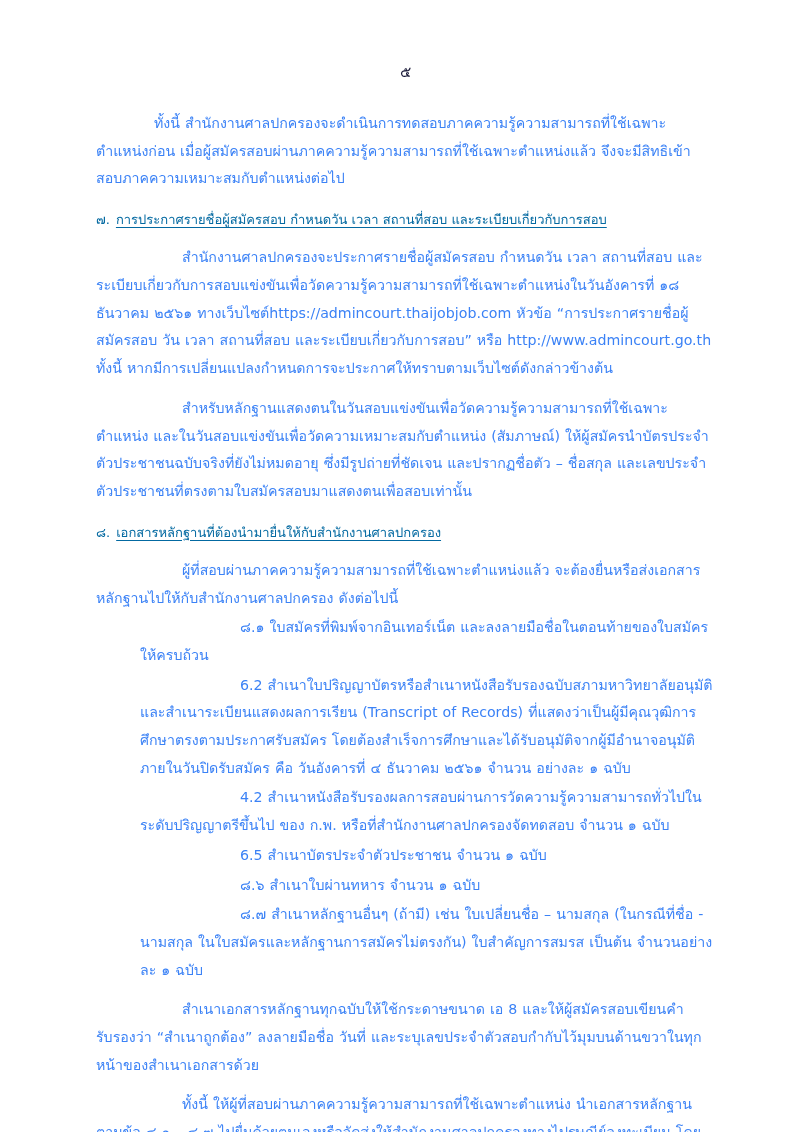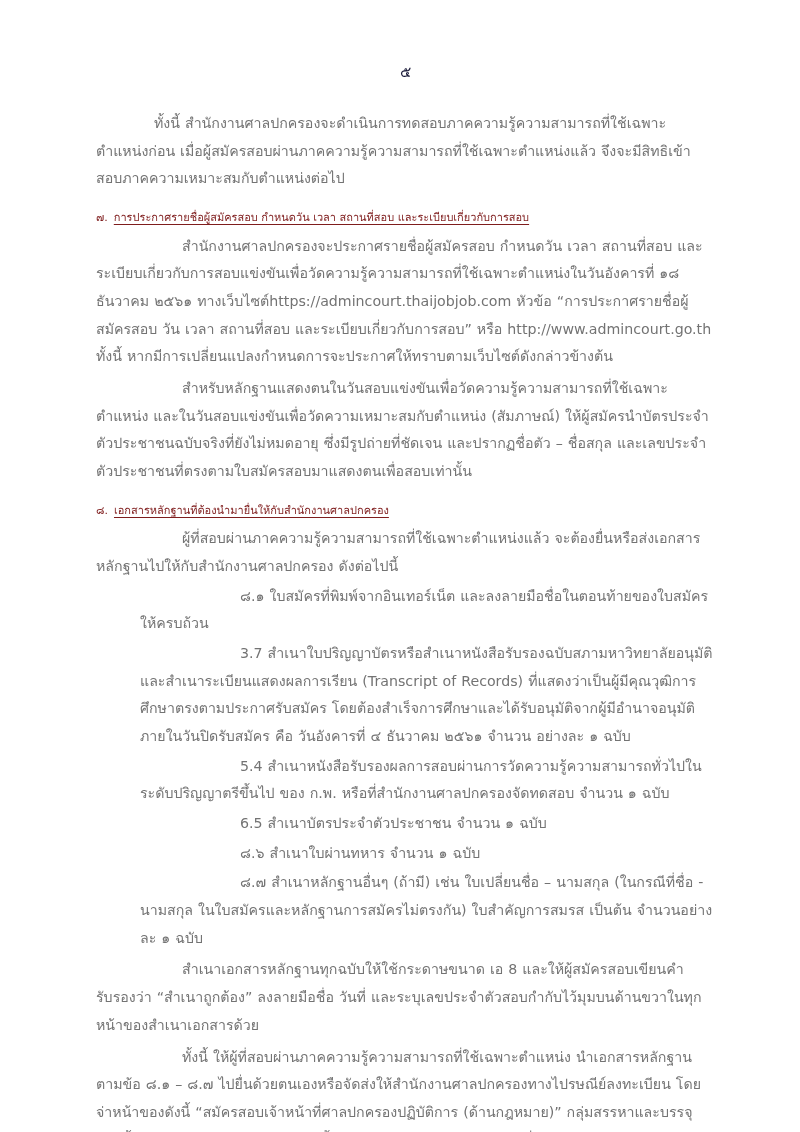--- a/index.html
+++ b/index.html
@@ -27,40 +27,40 @@
   .page-number {
     text-align: center;
     font-size: 15px;
     color: #1b1b3a;
     margin-bottom: 26px;
     letter-spacing: 0.5px;
   }
   .para {
     font-size: 14.2px;
     line-height: 1.95;
-    color: #737373;
+    color: #3b82f6;
     text-align: left;
     margin: 0 0 2px 0;
     word-spacing: 0.5px;
   }
   .indent-1 { text-indent: 58px; }
   .indent-2 { text-indent: 86px; }
   .indent-3 { text-indent: 100px; }
   .heading {
-    font-size: 11px;
+    font-size: 13px;
     line-height: 1.95;
-    color: #7f1d1d;
+    color: #0369a1;
     margin: 14px 0 0 0;
   }
   .heading .num { margin-right: 6px; }
   .heading .u {
     text-decoration: underline;
     text-underline-offset: 3px;
   }
-  .block { margin-top: 4px; }
+  .block { margin-top: 12px; }
   .sub { margin-top: 2px; margin-left: 44px; }
 </style>
 </head>
 <body>
 
 <div class="page">
   <div class="page-inner">
 
     <div class="page-number">๕</div>
 
@@ -79,26 +79,26 @@
     </div>
 
     <p class="para indent-2 block">ผู้ที่สอบผ่านภาคความรู้ความสามารถที่ใช้เฉพาะตำแหน่งแล้ว จะต้องยื่นหรือส่งเอกสารหลักฐานไปให้กับสำนักงานศาลปกครอง ดังต่อไปนี้</p>
 
     <p class="para indent-3 sub">
       <span>๘.๑</span>
       <span>ใบสมัครที่พิมพ์จากอินเทอร์เน็ต และลงลายมือชื่อในตอนท้ายของใบสมัครให้ครบถ้วน</span>
     </p>
 
     <p class="para indent-3 sub">
-      <span>3.7</span>
+      <span>6.2</span>
       <span>สำเนาใบปริญญาบัตรหรือสำเนาหนังสือรับรองฉบับสภามหาวิทยาลัยอนุมัติ และสำเนาระเบียนแสดงผลการเรียน (Transcript of Records) ที่แสดงว่าเป็นผู้มีคุณวุฒิการศึกษาตรงตามประกาศรับสมัคร โดยต้องสำเร็จการศึกษาและได้รับอนุมัติจากผู้มีอำนาจอนุมัติ ภายในวันปิดรับสมัคร คือ วันอังคารที่ ๔ ธันวาคม ๒๕๖๑ จำนวน อย่างละ ๑ ฉบับ</span>
     </p>
 
     <p class="para indent-3 sub">
-      <span>5.4</span>
+      <span>4.2</span>
       <span>สำเนาหนังสือรับรองผลการสอบผ่านการวัดความรู้ความสามารถทั่วไปในระดับปริญญาตรีขึ้นไป ของ ก.พ. หรือที่สำนักงานศาลปกครองจัดทดสอบ จำนวน ๑ ฉบับ</span>
     </p>
 
     <p class="para indent-3 sub">
       <span>6.5</span>
       <span>สำเนาบัตรประจำตัวประชาชน จำนวน ๑ ฉบับ</span>
     </p>
 
 
     <p class="para indent-3 sub">

